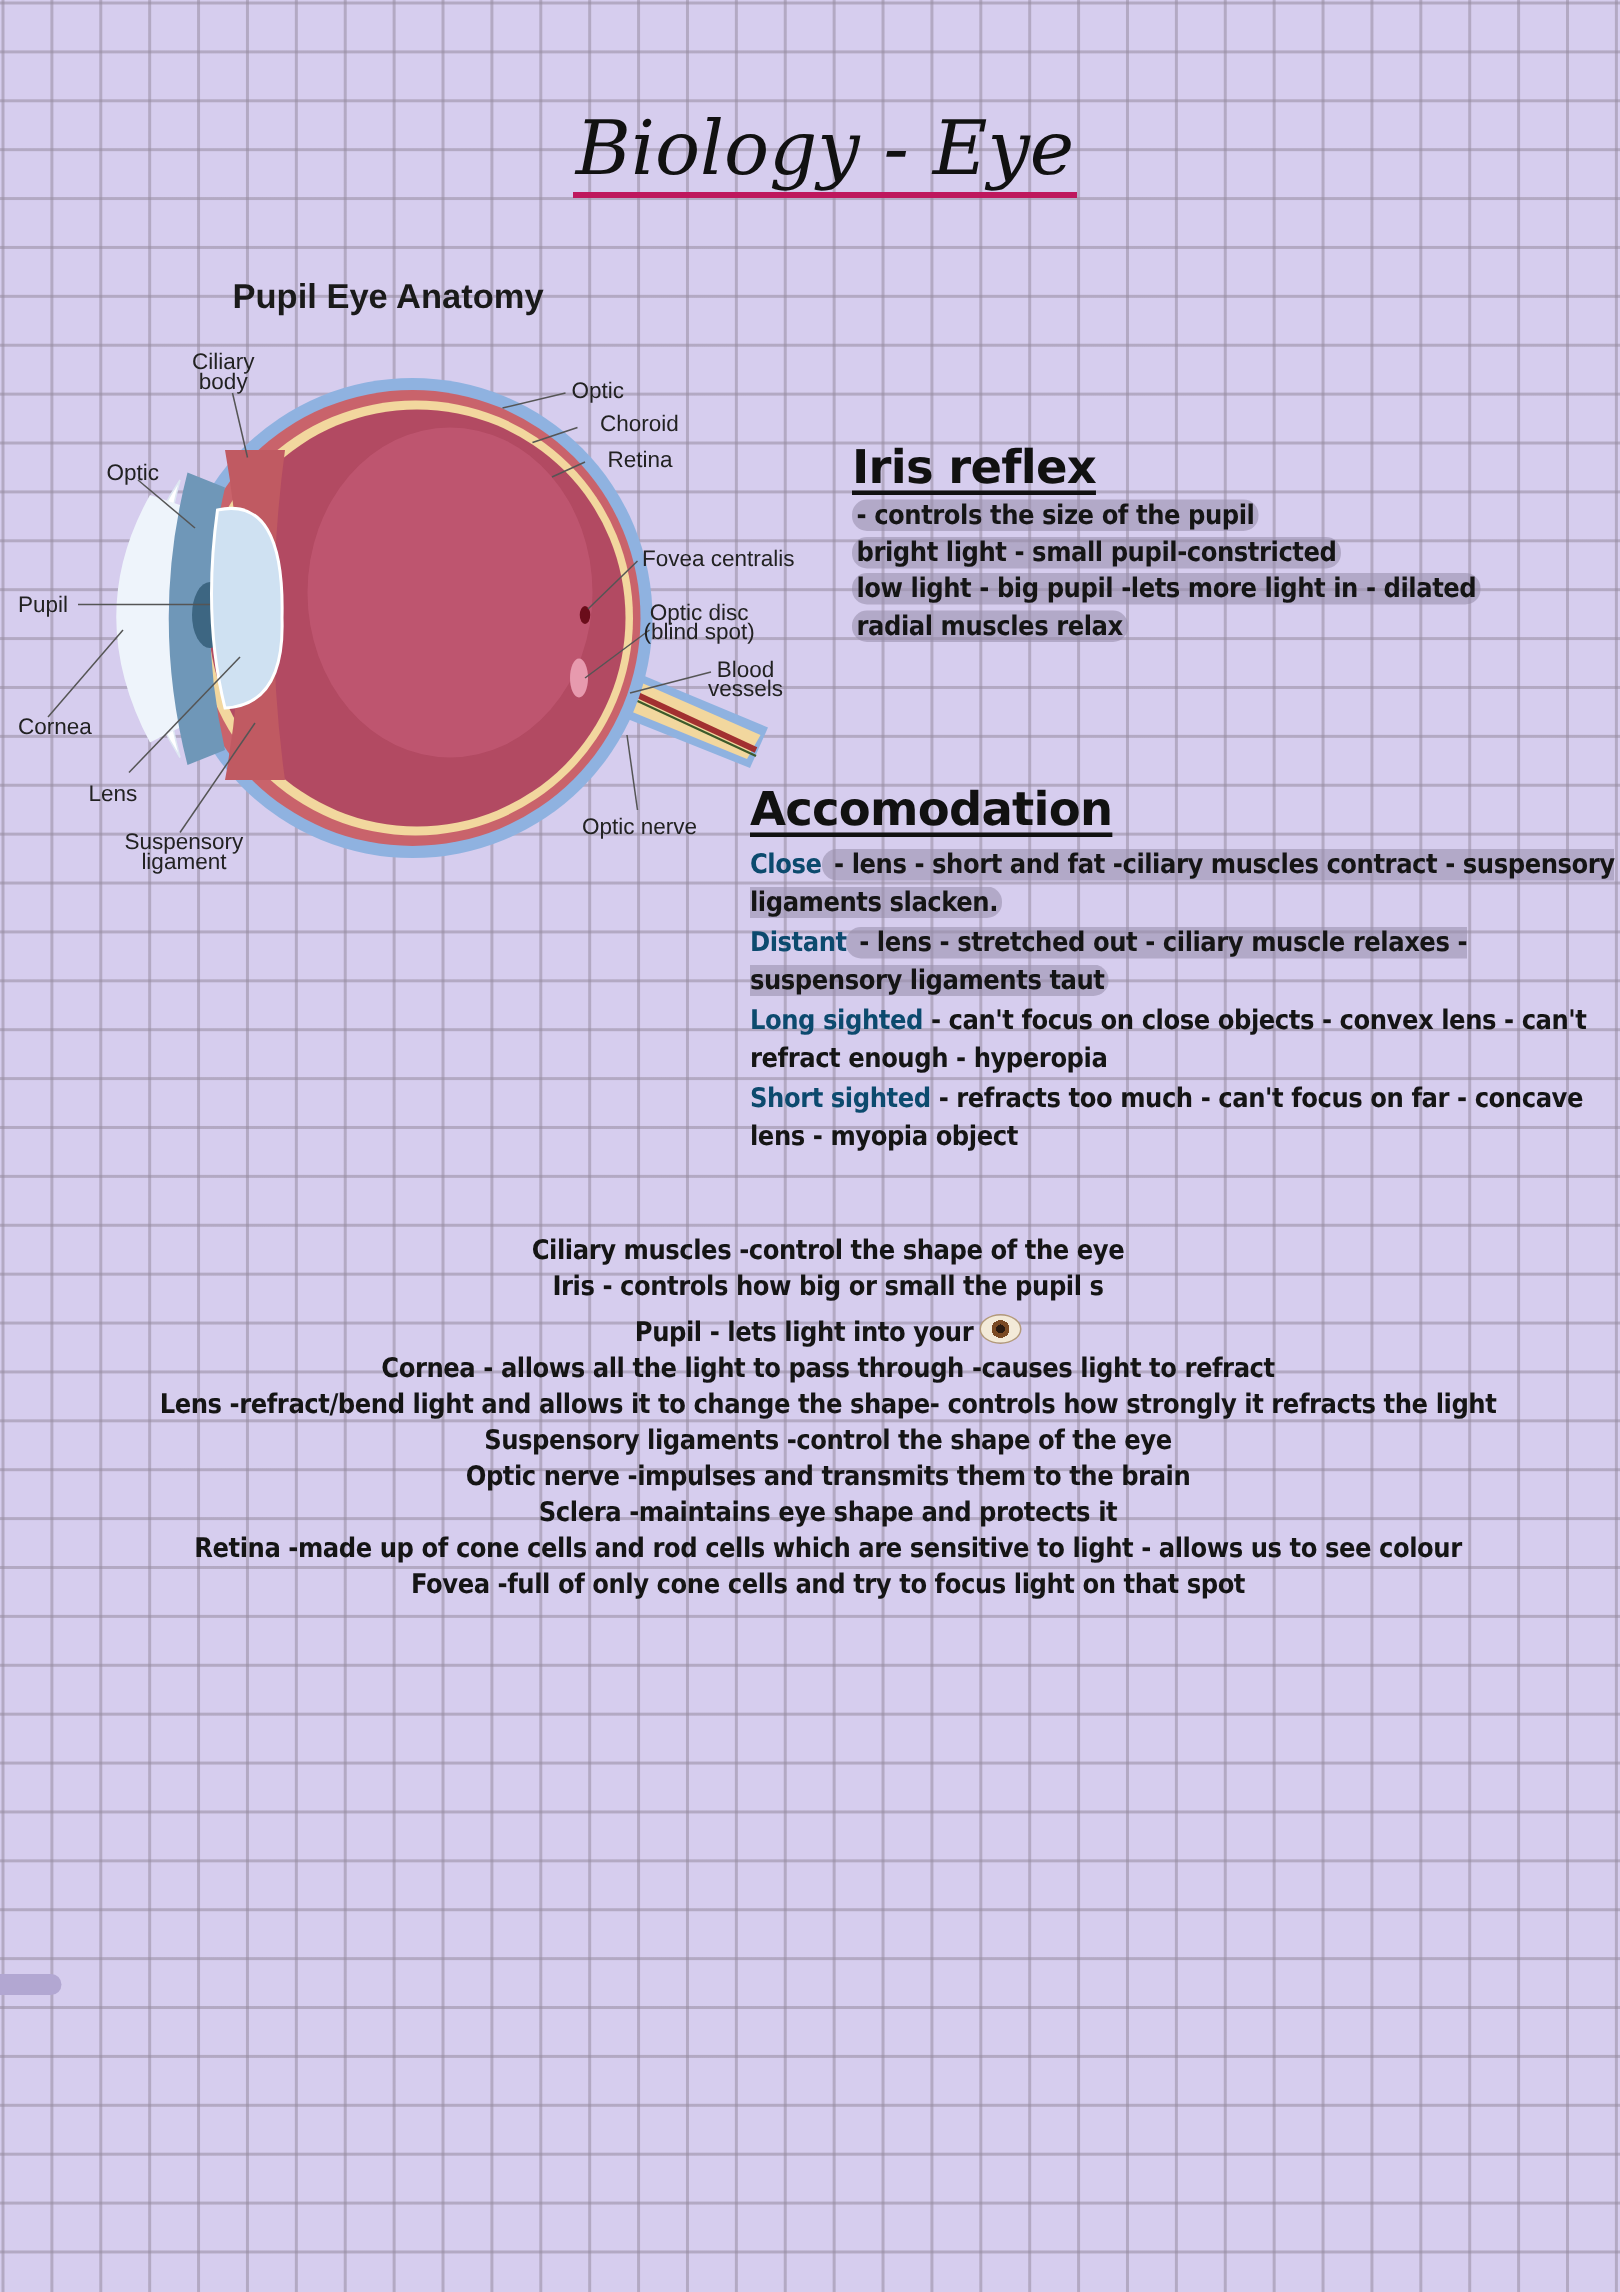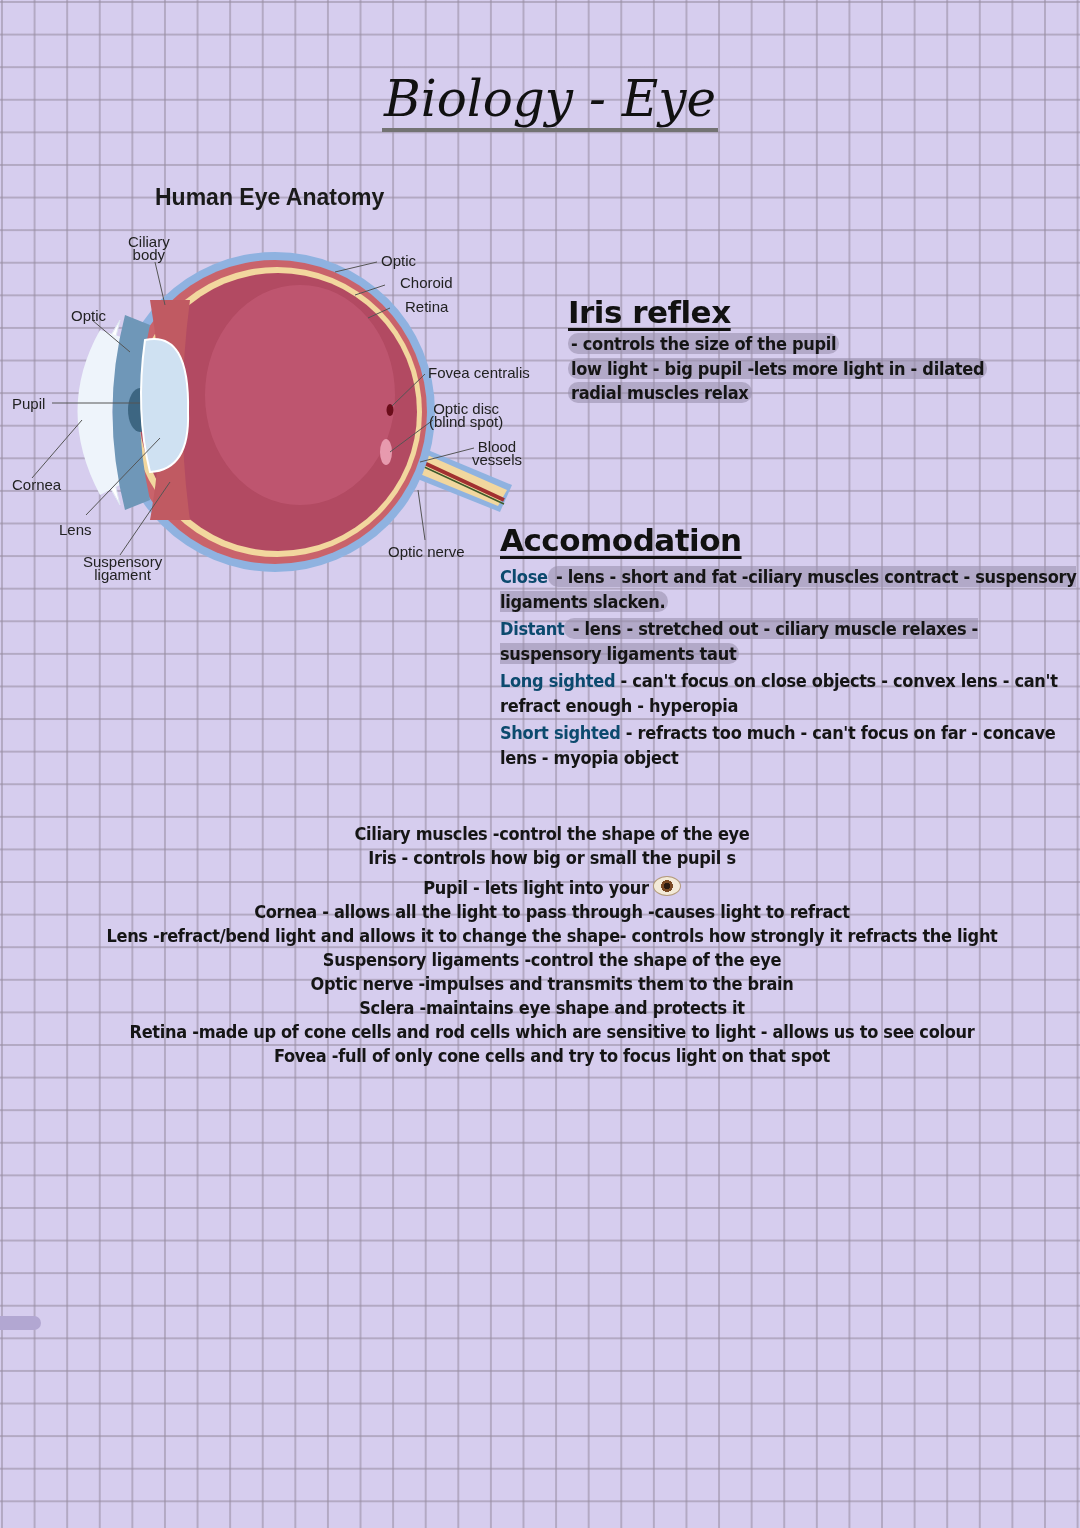--- a/index.html
+++ b/index.html
@@ -13,21 +13,21 @@
     background-position: 1px 1px;
     font-family: "DejaVu Sans", sans-serif;
     color: #111;
   }
   .abs { position: absolute; }
   .title {
     left: 0; width: 1100px; top: 70px; text-align: center;
     font-family: "DejaVu Serif", serif; font-style: italic;
     font-size: 50px; color: #111; letter-spacing: 0px;
   }
-  .title span { border-bottom: 4px solid #737373; padding: 0 2px; }
+  .title span { border-bottom: 4px solid #be185d; padding: 0 2px; }
 
   .diagram-title {
     left: 155px; top: 184px; font-family: "Liberation Sans", sans-serif;
     font-weight: bold; font-size: 23px; color: #1a1a1a;
   }
   .lbl {
     position: absolute; font-family: "Liberation Sans", sans-serif;
     font-size: 15px; color: #222; line-height: 13px; text-align: center;
   }
 
@@ -64,21 +64,21 @@
   .scroll-tab {
     left: 0; top: 1316px; width: 41px; height: 14px;
     background: #b2a7d2; border-radius: 0 8px 8px 0;
   }
 </style>
 </head>
 <body>
 
 <div class="abs title"><span>Biology - Eye</span></div>
 
-<div class="abs diagram-title">Human Eye Anatomy</div>
+<div class="abs diagram-title">Pupil Eye Anatomy</div>
 
 <svg class="abs" style="left:0;top:220px" width="540" height="380" viewBox="0 220 540 380">
 
   <path d="M380,430 L512,485 L500,512 L370,460 Z" fill="#8fb2e0"></path>
   <path d="M384,436 L507,490 L498,506 L376,456 Z" fill="#f2d79e"></path>
   <path d="M392,448 L504,500" stroke="#a23030" stroke-width="4"></path>
   <path d="M392,452 L504,504" stroke="#3d5a2a" stroke-width="1.5"></path>
 
   <circle cx="275" cy="412" r="160" fill="#8fb2e0"></circle>
 
@@ -143,20 +143,21 @@
   </div>
 <div class="lbl" style="left:472px;top:440px">
     <div>Blood</div>
     <div>vessels</div>
   </div>
 <div class="lbl" style="left:388px;top:545px">Optic nerve</div>
 
 <div class="abs heading iris-block">Iris reflex</div>
 <div class="abs note iris-body">
   <div><span class="hl"> - controls the size of the pupil</span></div>
+  <div><span class="hl">bright light - small pupil-constricted</span></div>
   <div><span class="hl">low light - big pupil -lets more light in - dilated</span></div>
   <div><span class="hl">radial muscles relax</span></div>
 </div>
 
 <div class="abs heading acc-block">Accomodation</div>
 <div class="abs note acc-body">
   <p><span class="pink">Close</span><span class="hl"> - lens - short and fat -ciliary muscles contract - suspensory ligaments slacken.</span></p>
   <p><span class="pink">Distant</span><span class="hl"> - lens - stretched out - ciliary muscle relaxes - suspensory ligaments taut</span></p>
   <p><span class="pink">Long sighted</span><span> - can't focus on close objects - convex lens - can't refract enough - hyperopia</span></p>
   <p><span class="pink">Short sighted</span><span> - refracts too much - can't focus on far - concave lens - myopia object</span></p>

